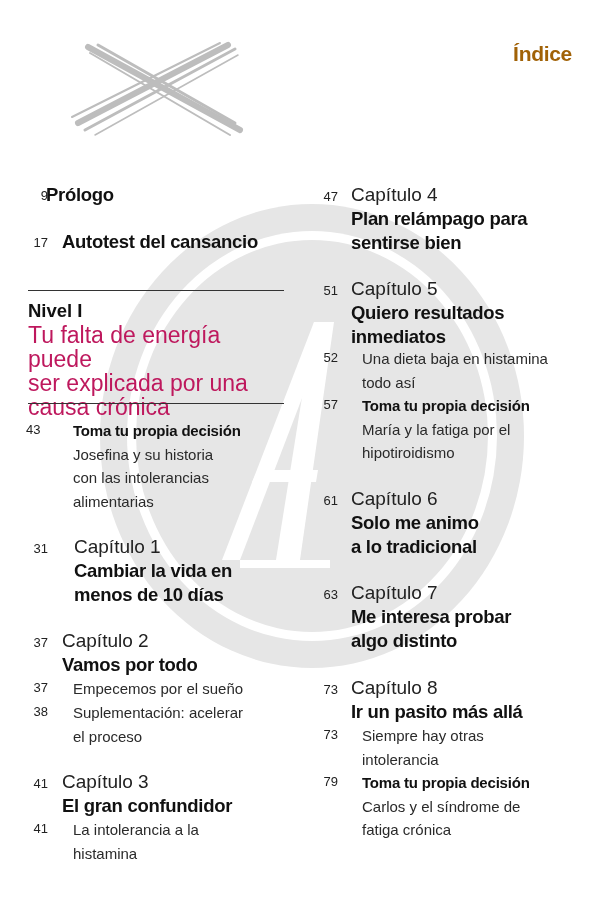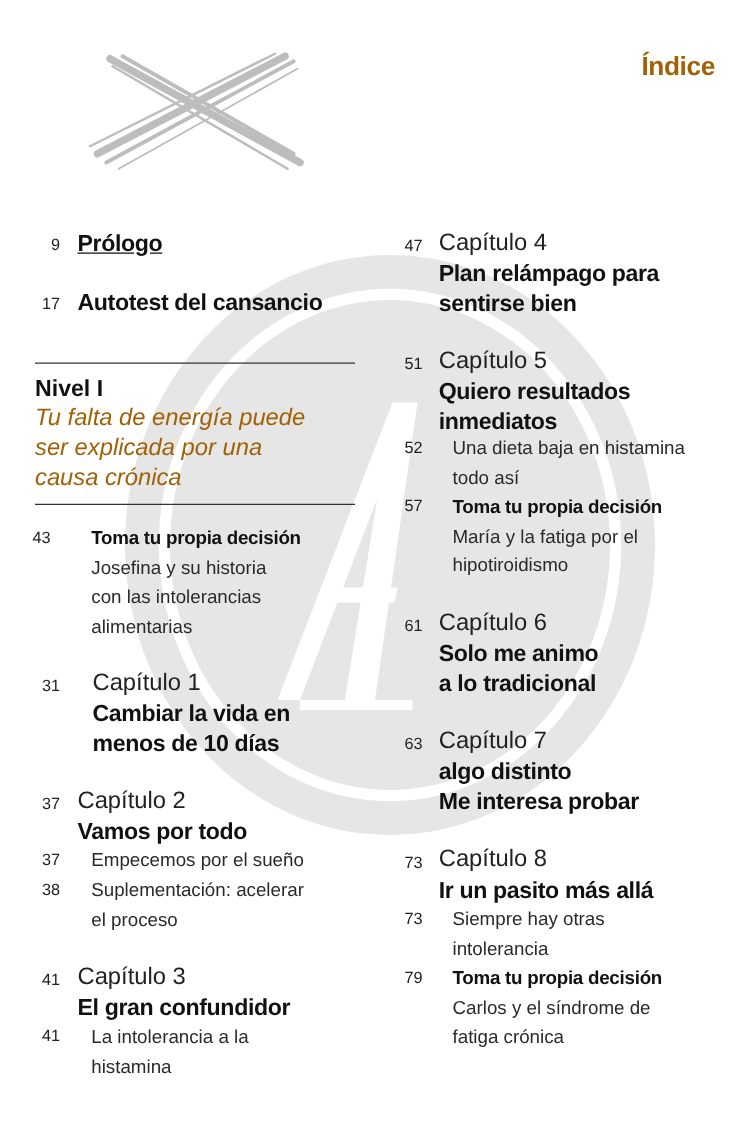--- a/index.html
+++ b/index.html
@@ -17,21 +17,21 @@
   .num {
     position: absolute; font-size: 13px; color: #222; text-align: right; width: 22px;
   }
   .chap-label { font-size: 19px; color: #222; white-space: nowrap; line-height: 24px; }
   .bold-title { font-size: 18.5px; font-weight: bold; color: #111; line-height: 24px; letter-spacing: -0.3px; }
   .sub { font-size: 15px; color: #2a2a2a; line-height: 23.5px; }
   .sub-bold { font-size: 15px; font-weight: bold; color: #111; line-height: 23.5px; letter-spacing: -0.2px; }
   .rule { position: absolute; left: 28px; width: 256px; height: 1px; background: #333; z-index: 2; }
   .nivel { position: absolute; left: 28px; top: 299px; z-index: 2; width: 260px; }
   .nivel-label { font-size: 18.5px; font-weight: bold; color: #111; line-height: 24px; }
-  .nivel-desc { font-size: 19px; color: #a16207; line-height: 24px; font-style: italic; }
+  .nivel-desc { font-size: 23px; color: #be185d; line-height: 24px; }
 </style>
 </head>
 <body>
 
 <svg class="watermark" viewBox="0 0 600 899">
   <ellipse cx="312" cy="436" rx="212" ry="232" fill="#e6e6e6"></ellipse>
   <ellipse cx="312" cy="436" rx="185" ry="205" fill="#ffffff"></ellipse>
   <ellipse cx="312" cy="436" rx="176" ry="196" fill="#e6e6e6"></ellipse>
 
   <path d="M314 322 L334 322 L300 560 L276 560 Z" fill="#ffffff"></path>
@@ -49,21 +49,21 @@
     <path d="M175 14 L25 95" stroke-width="3"></path>
     <path d="M160 8 L12 82" stroke-width="2"></path>
     <path d="M178 20 L35 100" stroke-width="1.5"></path>
   </g>
 </svg>
 
 <div class="page-title">Índice</div>
 
 <div class="entry" style="left:26px; top:183px;">
   <span class="num" style="left:0; top:5px;">9</span>
-  <div class="bold-title" style="margin-left:36px;text-decoration:underline;">Prólogo</div>
+  <div class="bold-title" style="margin-left:20px;">Prólogo</div>
 </div>
 
 <div class="entry" style="left:26px; top:230px;">
   <span class="num" style="left:0; top:5px;">17</span>
   <div class="bold-title" style="margin-left:36px; white-space:nowrap;">Autotest del cansancio</div>
 </div>
 
 <div class="rule" style="top:290px;"></div>
 
 <div class="nivel">
@@ -167,22 +167,22 @@
     <div class="chap-label">Capítulo  6</div>
     <div class="bold-title">Solo me animo</div>
     <div class="bold-title">a lo tradicional</div>
   </div>
 </div>
 
 <div class="entry" style="left:316px; top:581px;">
   <span class="num" style="left:0; top:6px;">63</span>
   <div style="margin-left:35px;">
     <div class="chap-label">Capítulo  7</div>
+    <div class="bold-title">Me interesa probar</div>
     <div class="bold-title">algo distinto</div>
-    <div class="bold-title">Me interesa probar</div>
   </div>
 </div>
 
 <div class="entry" style="left:316px; top:676px;">
   <span class="num" style="left:0; top:6px;">73</span>
   <div style="margin-left:35px;">
     <div class="chap-label">Capítulo  8</div>
     <div class="bold-title">Ir un pasito más allá</div>
   </div>
 </div>

